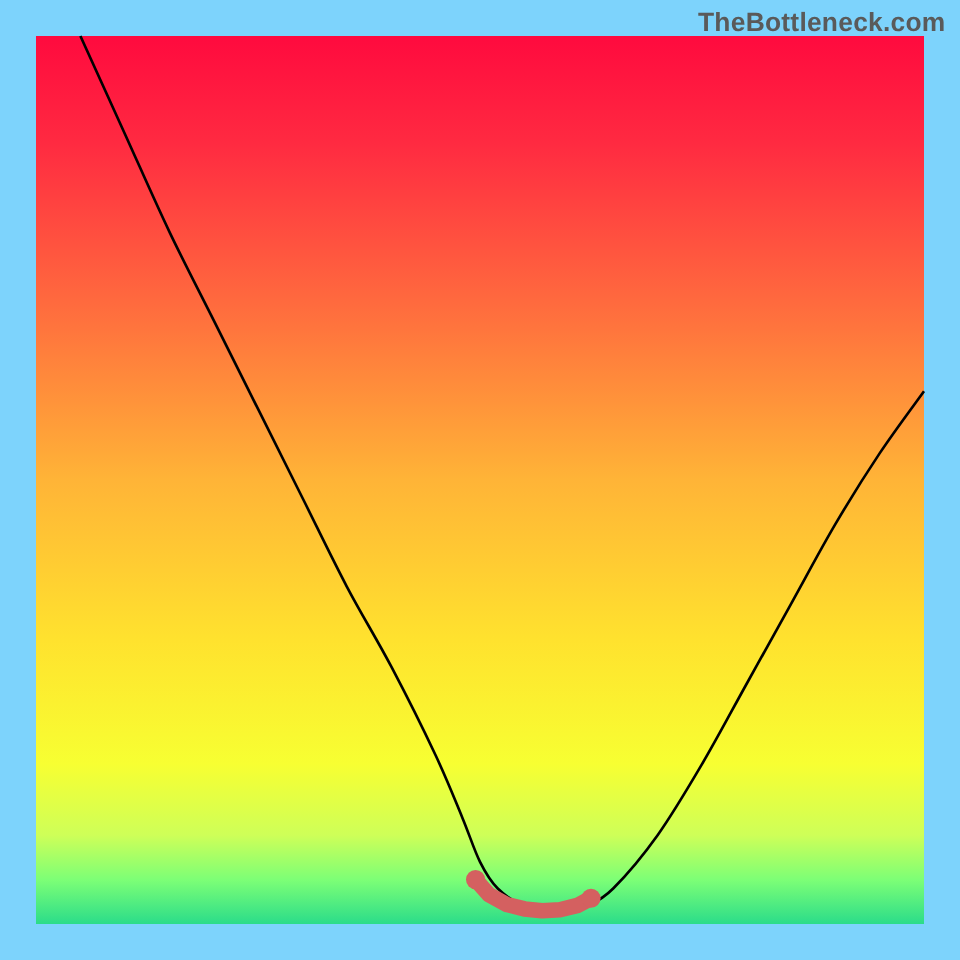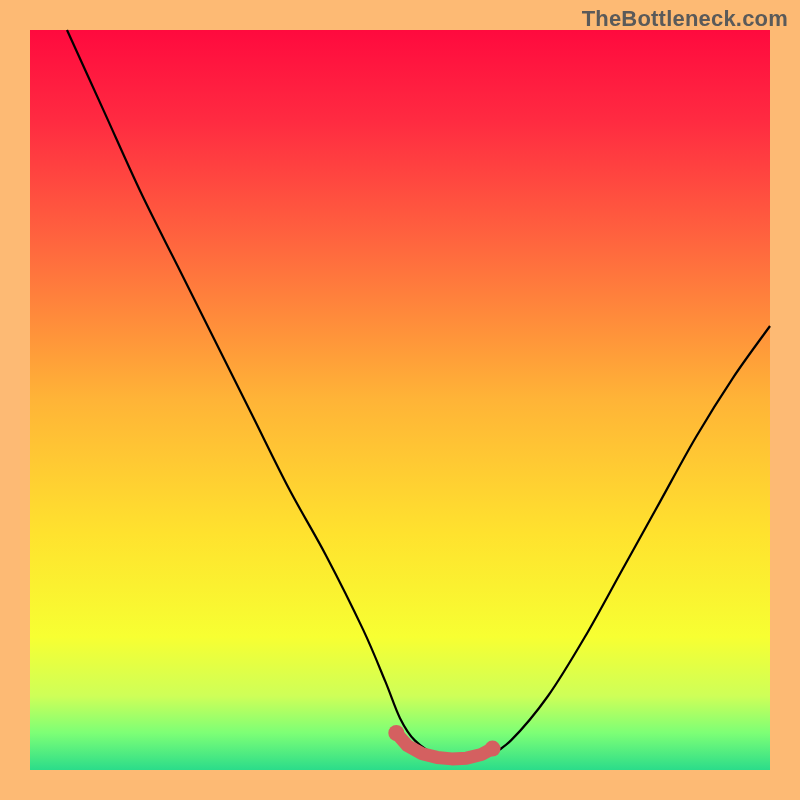--- a/index.html
+++ b/index.html
@@ -8,21 +8,21 @@
     width: 800px;
     height: 800px;
     background: #000;
     overflow: hidden;
     font-family: Arial, Helvetica, sans-serif;
   }
   .container {
     position: relative;
     width: 800px;
     height: 800px;
-    background: #fdba74;
+    background: #7dd3fc;
   }
   .watermark {
     position: absolute;
     top: 6px;
     right: 12px;
     color: #5a5a5a;
     font-size: 22px;
     font-weight: 600;
     z-index: 10;
     letter-spacing: 0.2px;

